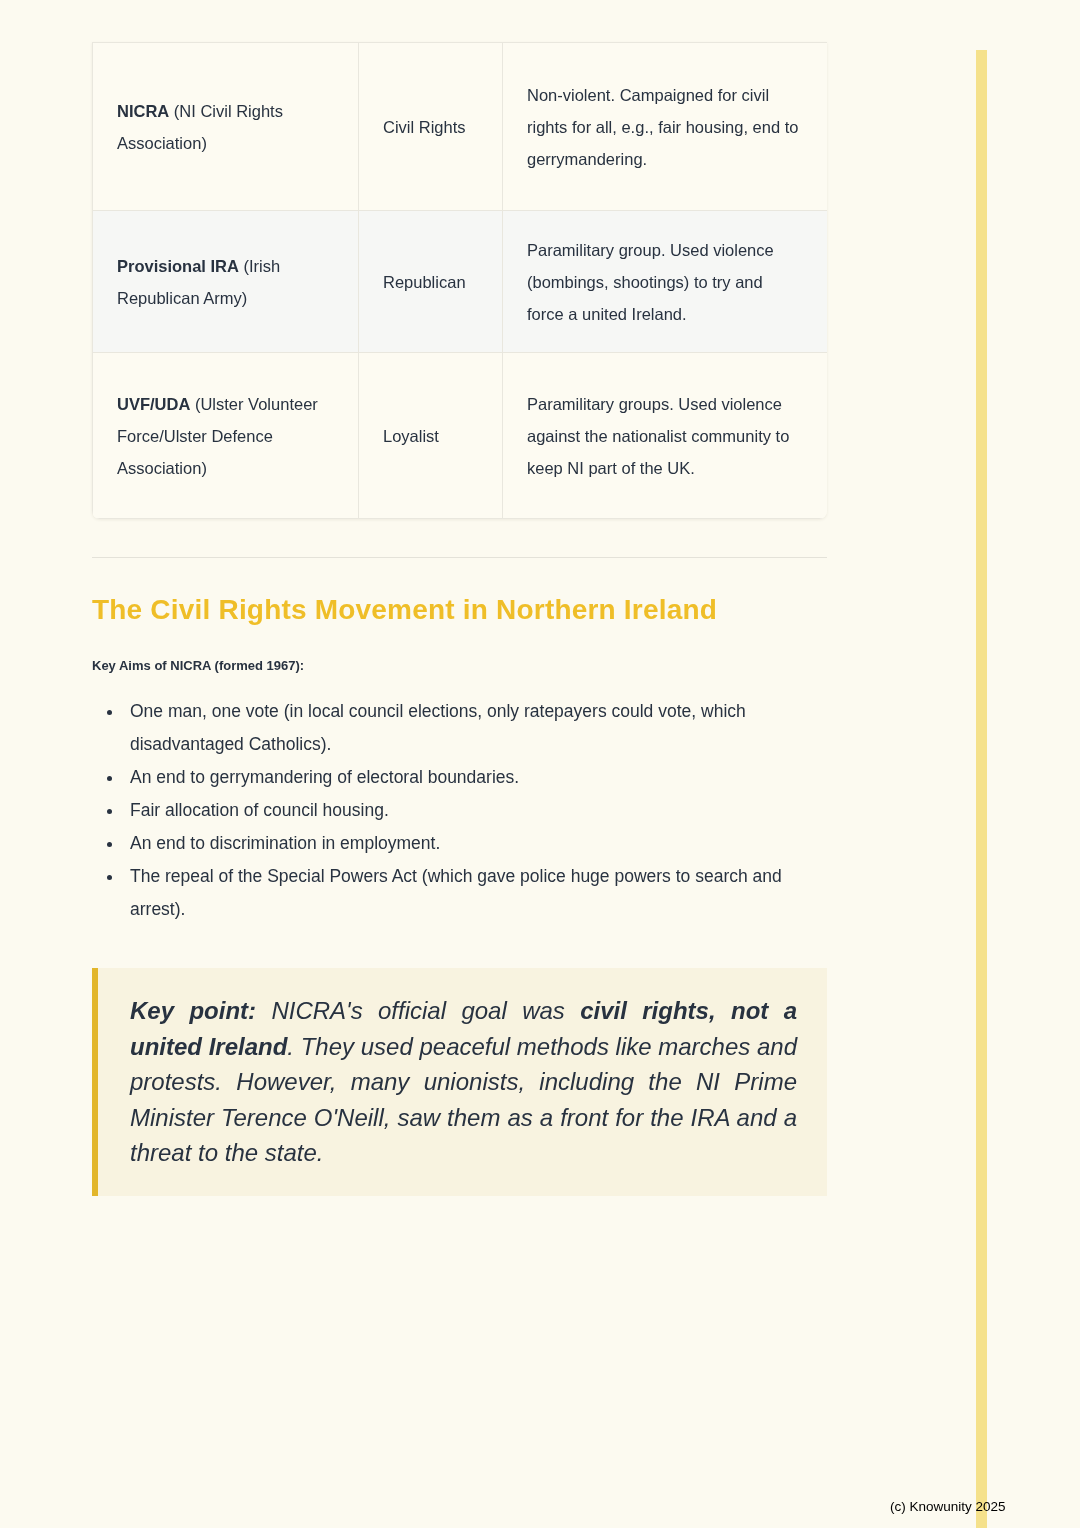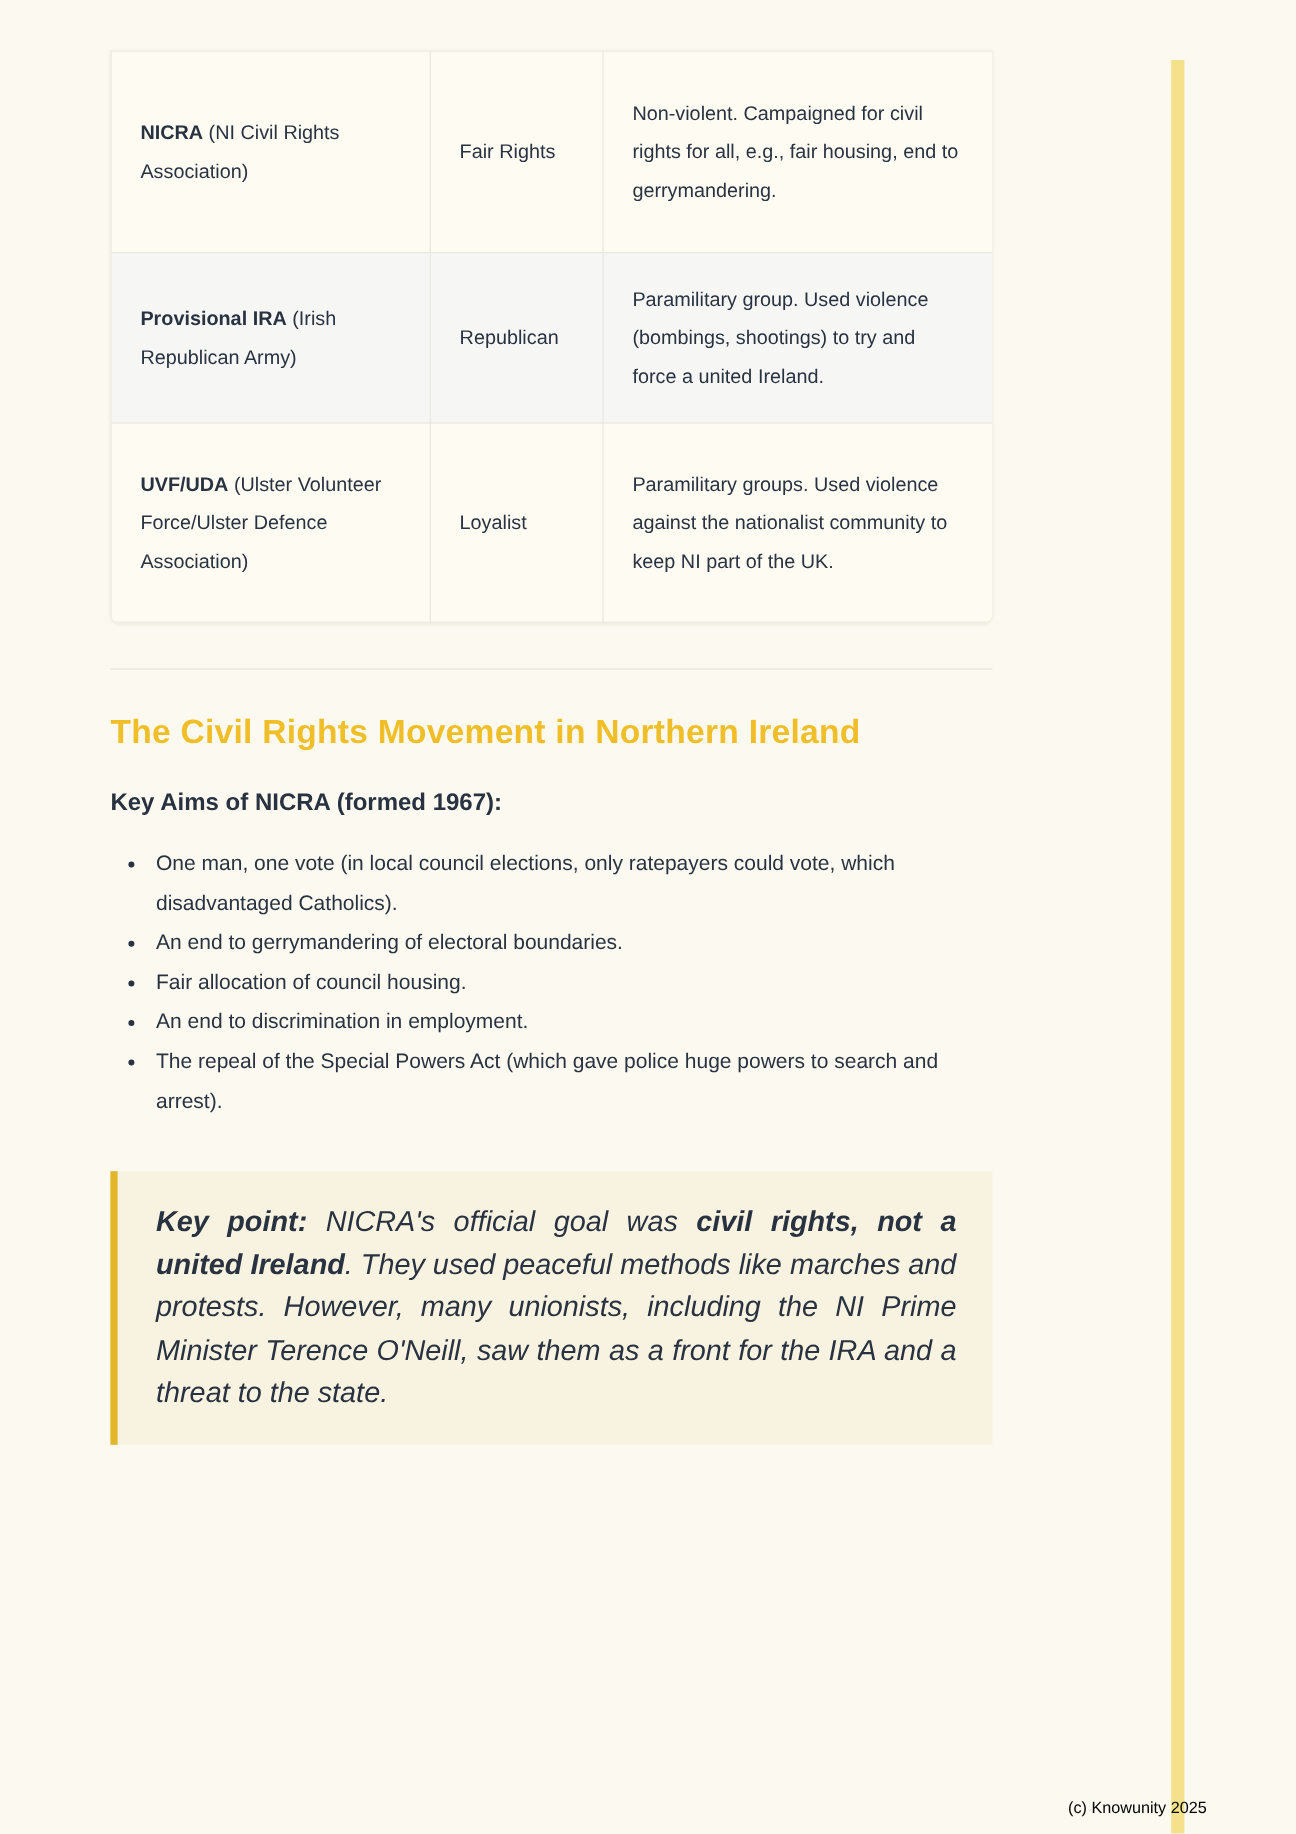--- a/index.html
+++ b/index.html
@@ -58,21 +58,21 @@
     letter-spacing:0.2px;
   }
   p.intro {
     margin-top:24px;
     font-size:17.5px;
     line-height:35px;
     text-align:justify;
   }
   p.aims-heading {
     margin-top:32px;
-    font-size:20px;
+    font-size:13px;
     font-weight:700;
   }
   ul.aims {
     margin-top:22px;
     padding-left:32px;
     list-style:disc;
   }
   ul.aims li {
     font-size:17.5px;
     line-height:33px;
@@ -120,21 +120,21 @@
   <div class="table-wrap">
     <table>
       <colgroup>
         <col style="width:266px">
         <col style="width:144px">
         <col style="width:325px">
       </colgroup>
       <tbody>
         <tr>
           <td><b>NICRA</b><span> (NI Civil Rights Association)</span></td>
-          <td>Fair Rights</td>
+          <td>Civil Rights</td>
           <td>Non-violent. Campaigned for civil rights for all, e.g., fair housing, end to gerrymandering.</td>
         </tr>
         <tr>
           <td><b>Provisional IRA</b><span> (Irish Republican Army)</span></td>
           <td>Republican</td>
           <td>Paramilitary group. Used violence (bombings, shootings) to try and force a united Ireland.</td>
         </tr>
         <tr>
           <td><b>UVF/UDA</b><span> (Ulster Volunteer Force/Ulster Defence Association)</span></td>
           <td>Loyalist</td>

